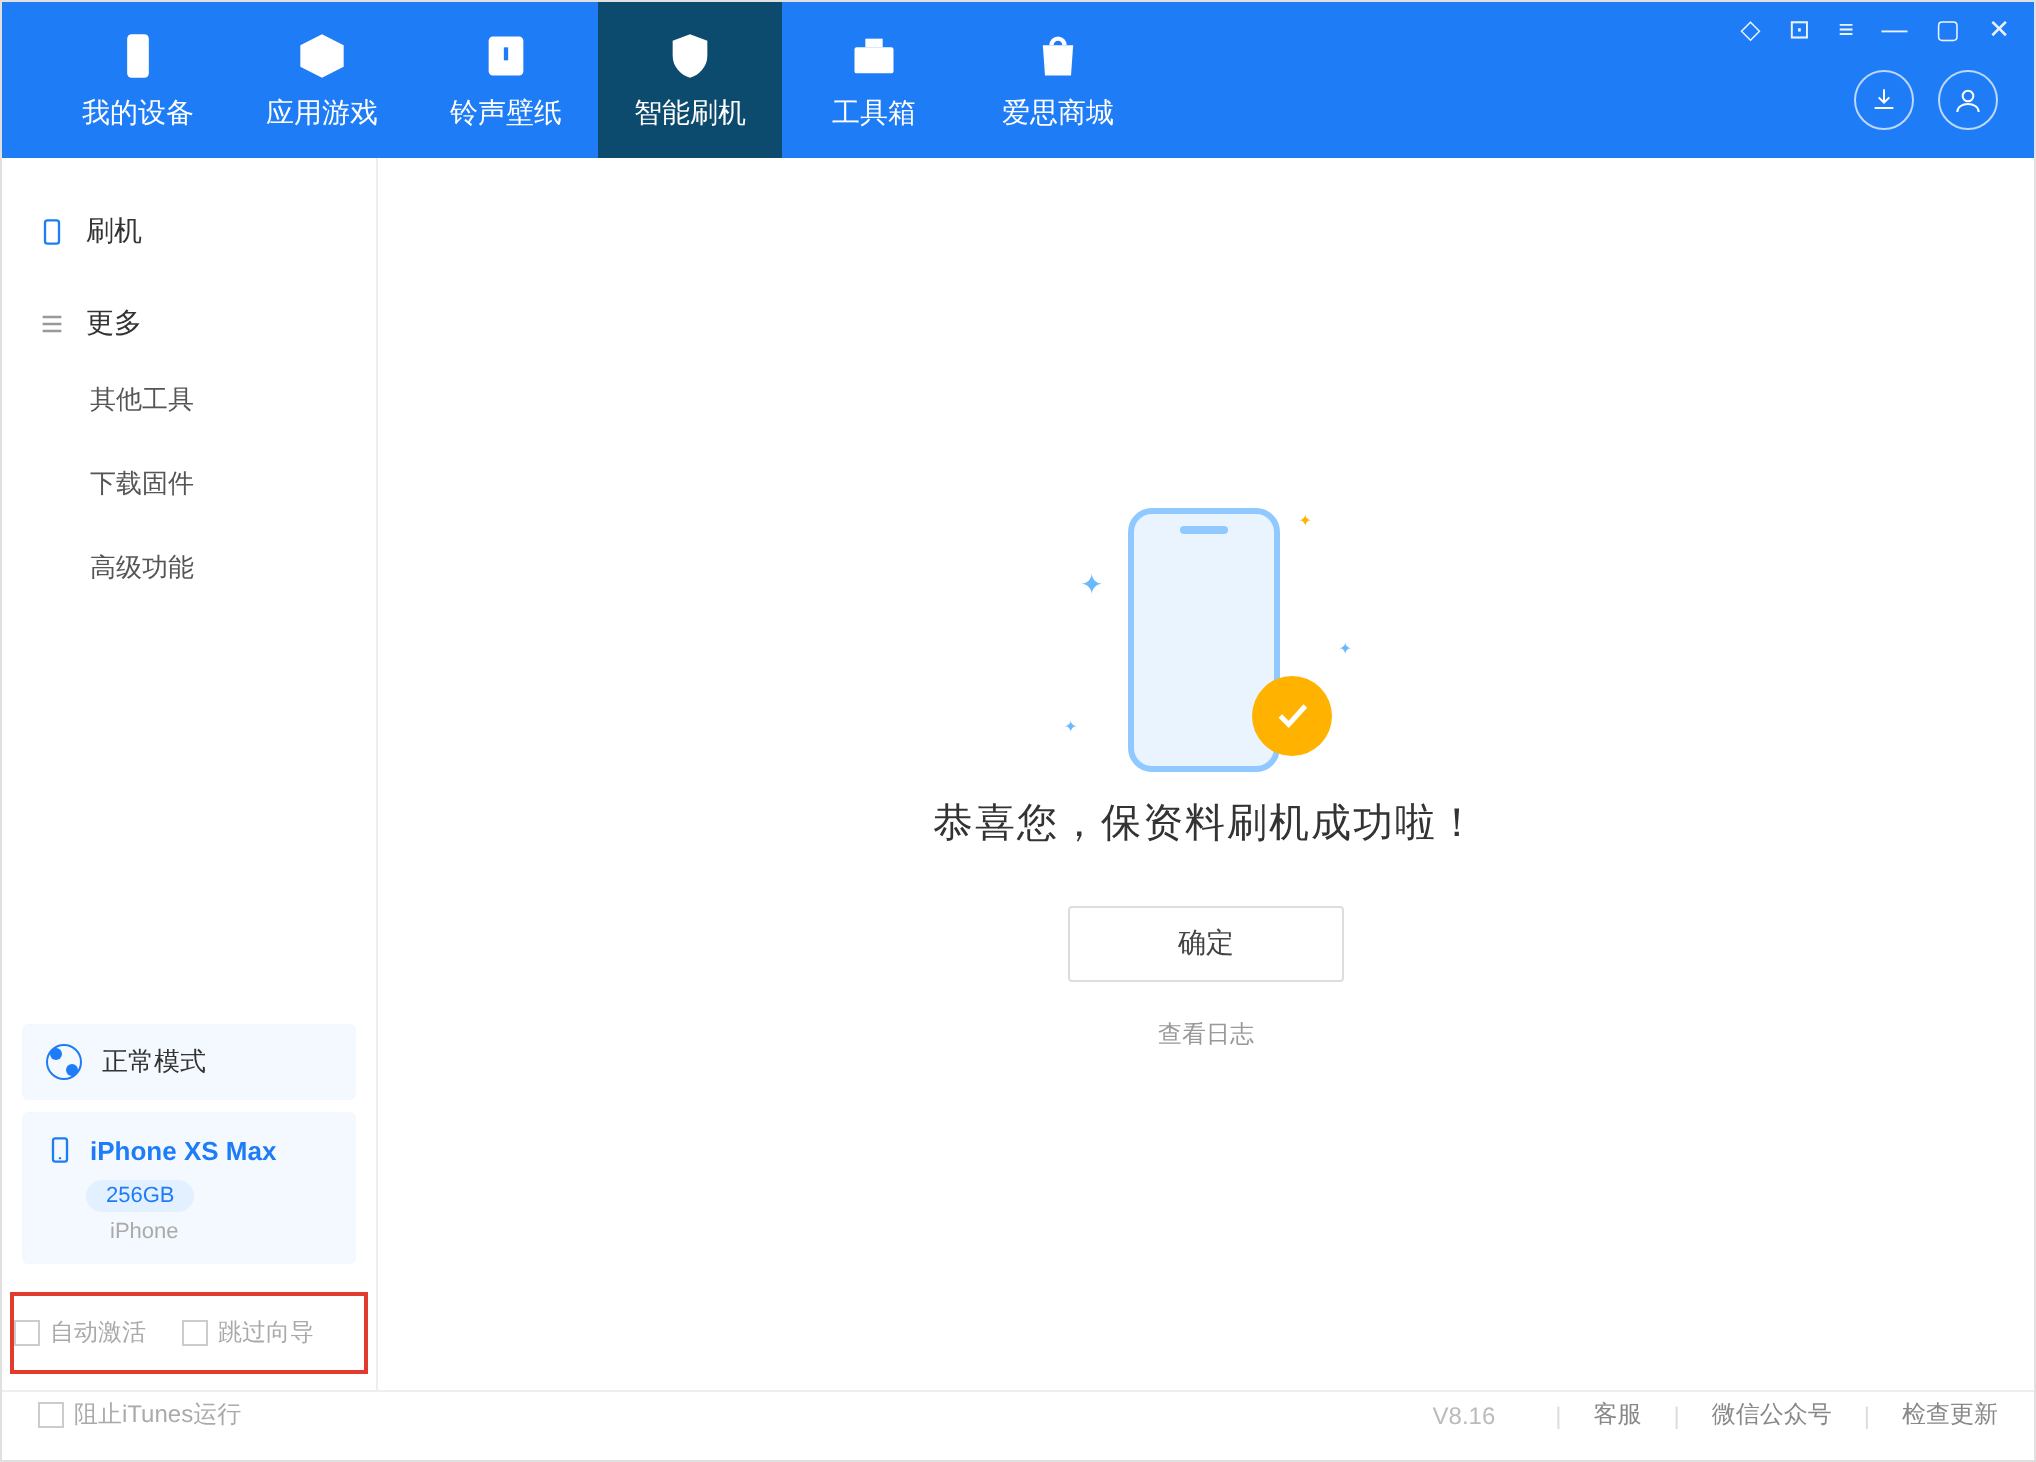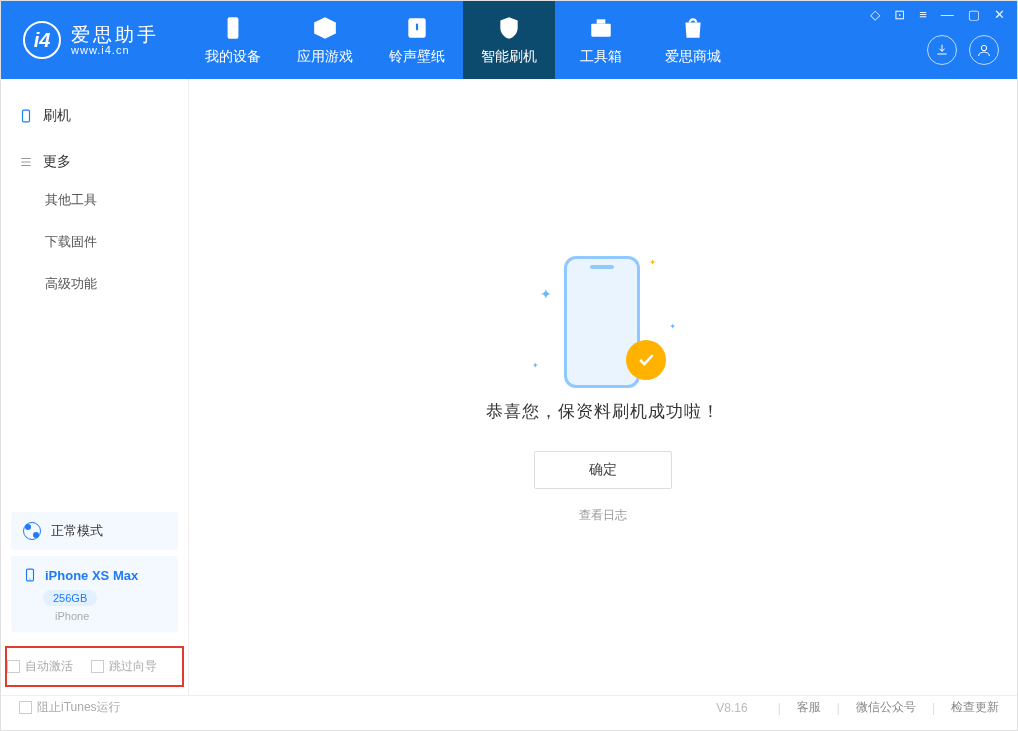--- a/index.html
+++ b/index.html
@@ -59,43 +59,36 @@
 .phone { width: 76px; height: 132px; border: 3px solid #8fc9ff; border-radius: 12px; background: #e9f4ff; position: absolute; left: 36px; top: 6px; }
 .phone::before { content: ""; position: absolute; top: 6px; left: 50%; transform: translateX(-50%); width: 24px; height: 4px; background: #8fc9ff; border-radius: 2px; }
 .check-badge { position: absolute; right: 12px; bottom: 20px; width: 40px; height: 40px; background: #ffb300; border-radius: 50%; display: flex; align-items: center; justify-content: center; }
 .check-badge svg { width: 20px; height: 20px; stroke: #fff; stroke-width: 3; fill: none; }
 .spark { position: absolute; color: #6bb8ff; font-size: 14px; }
 .spark.s1 { top: 36px; left: 12px; }
 .spark.s2 { top: 8px; right: 22px; color: #ffb300; font-size: 8px; }
 .spark.s3 { bottom: 30px; left: 4px; font-size: 8px; }
 .spark.s4 { top: 72px; right: 2px; font-size: 8px; }
 
-.success-text { font-size: 17px; color: #333; letter-spacing: 1px; }
+.success-text { font-size: 20px; color: #333; letter-spacing: 1px; }
 .ok-btn { margin-top: 28px; border: 1px solid #ddd; background: #fff; padding: 9px 54px; font-size: 14px; color: #444; cursor: pointer; border-radius: 2px; }
 .log-link { margin-top: 18px; font-size: 12px; color: #999; cursor: pointer; }
 
 
 .footer { height: 24px; border-top: 1px solid #eee; display: flex; align-items: center; padding: 0 18px; font-size: 12px; color: #999; }
 .footer .fl { display: flex; align-items: center; }
 .footer .fr { margin-left: auto; display: flex; align-items: center; gap: 8px; }
 .footer .sep { color: #ddd; margin: 0 8px; }
 .footer .link { cursor: pointer; color: #888; }
 .version { color: #bbb; margin-right: 14px; }
 </style>
 </head>
 <body>
 
 <div class="header">
-  <div class="logo-area">
-    <div class="logo-icon">i4</div>
-    <div class="logo-text">
-      <div class="logo-title">爱思助手</div>
-      <div class="logo-sub">www.i4.cn</div>
-    </div>
-  </div>
 
   <div class="tabs">
     <div class="tab">
       <span class="tab-icon">
           <svg viewBox="0 0 24 24">
             <rect x="7" y="2" width="10" height="20" rx="2"></rect>
           </svg>
         </span>
       <span>我的设备</span>
     </div>

